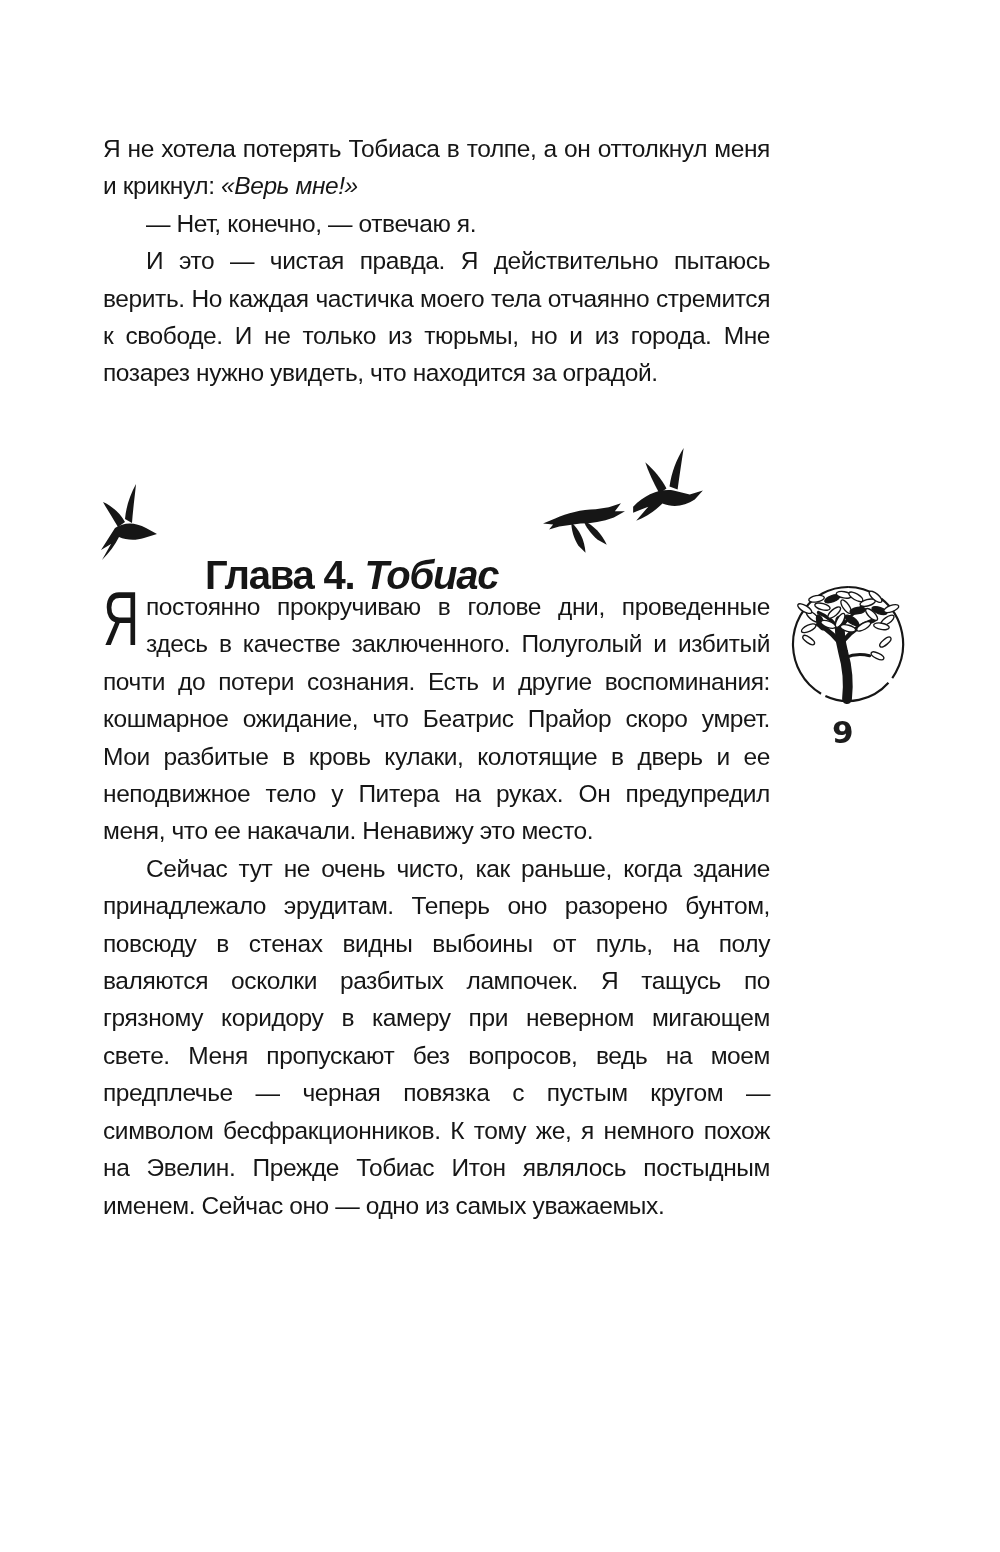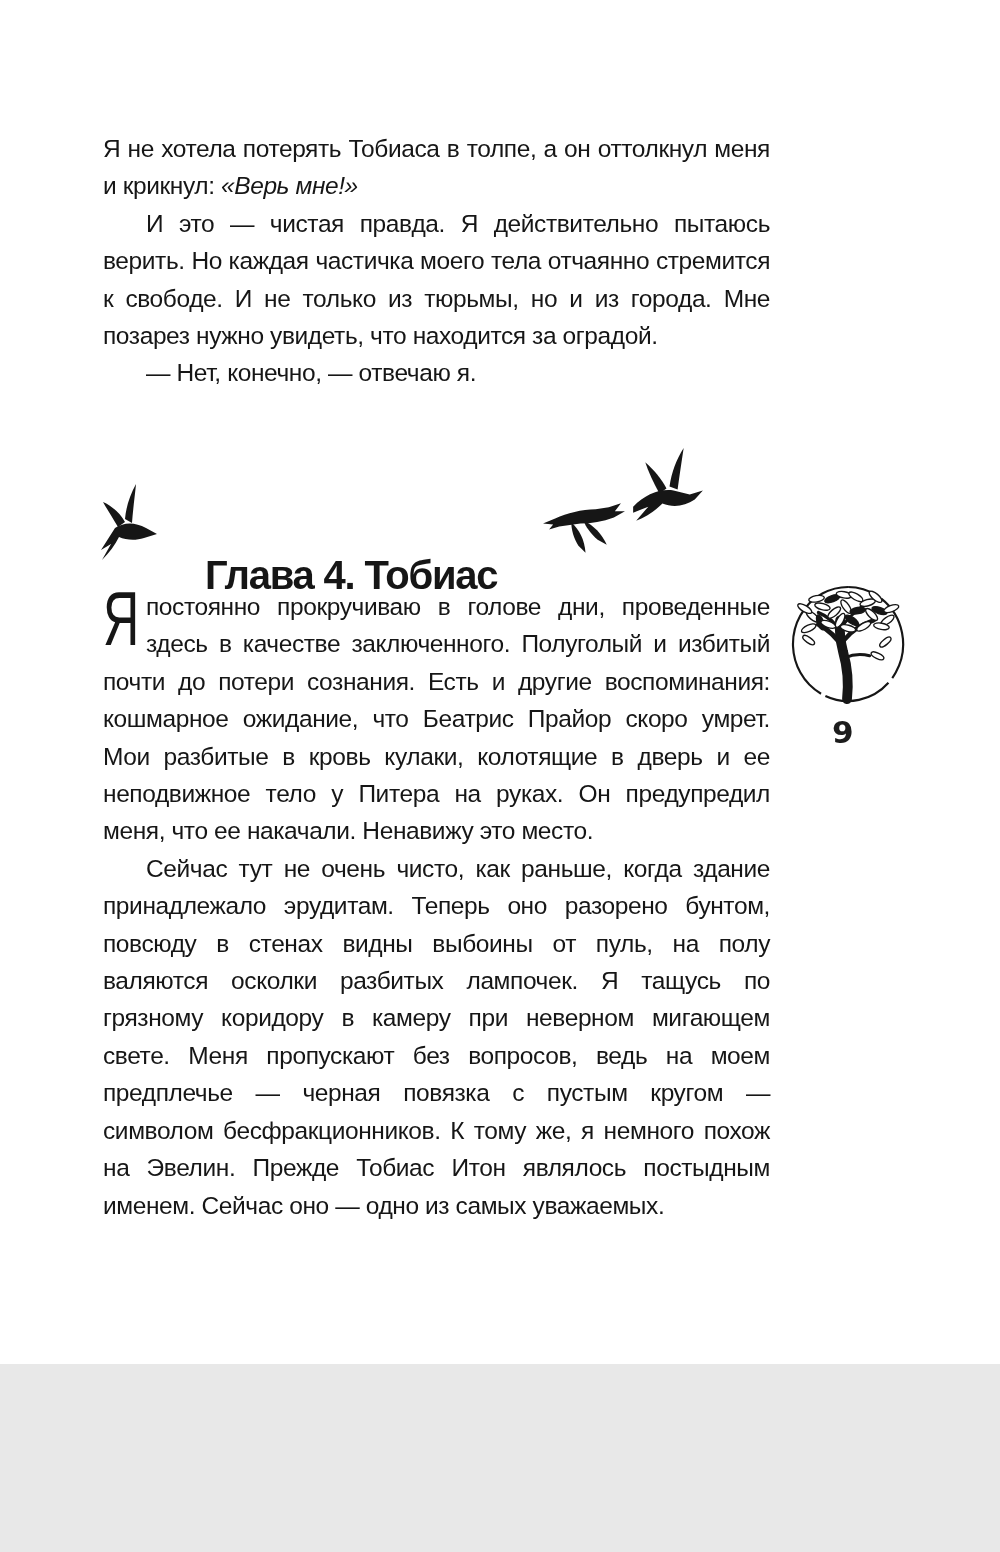--- a/index.html
+++ b/index.html
@@ -1,18 +1,18 @@
 <!DOCTYPE html>
 <html lang="ru"><head>
 <meta charset="utf-8">
 <style>
   html,body{margin:0;padding:0;background:#e8e8e8;}
   .page{
     position:relative;
-    width:1000px;height:1364px;
+    width:1000px;height:1552px;
     margin:0 auto;
     background:#ffffff;
     font-family:"Liberation Sans","DejaVu Sans",sans-serif;
     color:#161616;
     overflow:hidden;
   }
   .textcol{
     position:absolute;left:103px;width:667px;
     font-size:24.5px;line-height:37.4px;
     letter-spacing:-0.4px;
@@ -35,21 +35,21 @@
     transform:scaleX(0.66);transform-origin:0 0;
     letter-spacing:0;
   }
 
   
   .chapter-title{
     position:absolute;left:205px;top:520px;
     font-size:40px;font-weight:700;letter-spacing:-1.2px;
     white-space:nowrap;
   }
-  .chapter-name{}
+  .chapter-name{font-style:italic;}
 
   
   .orn{position:absolute;}
   .bird-left{left:99px;top:482px;width:62px;height:90px;}
   .bird-middle{left:541px;top:495px;width:86px;height:63px;}
   .bird-right{left:625px;top:446px;width:86px;height:96px;}
   .tree-emblem{left:789px;top:582px;width:118px;height:124px;}
   .page-number{
     position:absolute;left:832px;top:714px;
     font-size:31px;font-weight:700;
@@ -57,22 +57,22 @@
     color:#1c1c1c;
   }
 </style>
 </head>
 <body>
 
 <div class="page">
 
   <section class="textcol intro">
     <p><span>Я не хотела потерять Тобиаса в толпе, а он оттолкнул меня и крикнул: </span><span class="quote-italic">«Верь мне!»</span></p>
+    <p class="ind">— Нет, конечно, — отвечаю я.</p>
     <p class="ind">И это — чистая правда. Я действительно пытаюсь верить. Но каждая частичка моего тела отчаянно стремится к свободе. И не только из тюрьмы, но и из города. Мне позарез нужно увидеть, что находится за оградой.</p>
-    <p class="ind">— Нет, конечно, — отвечаю я.</p>
   </section>
 
   <svg class="orn bird-left" viewBox="0 0 62 90" aria-hidden="true">
     <g fill="#161616">
       <path d="M37,2 C31,13 27,25 26,37 L33,41 C34,27 36,13 37,2 Z"></path>
       <path d="M4,20 C13,24 21,31 26,40 L19,45 C13,35 8,27 4,20 Z"></path>
       <path d="M16,46 C25,40 36,40 47,46 L58,52 L45,56 C36,59 27,58 20,55 C16,63 10,71 3,78 L12,62 L2,68 Z"></path>
     </g>
   </svg>
 

